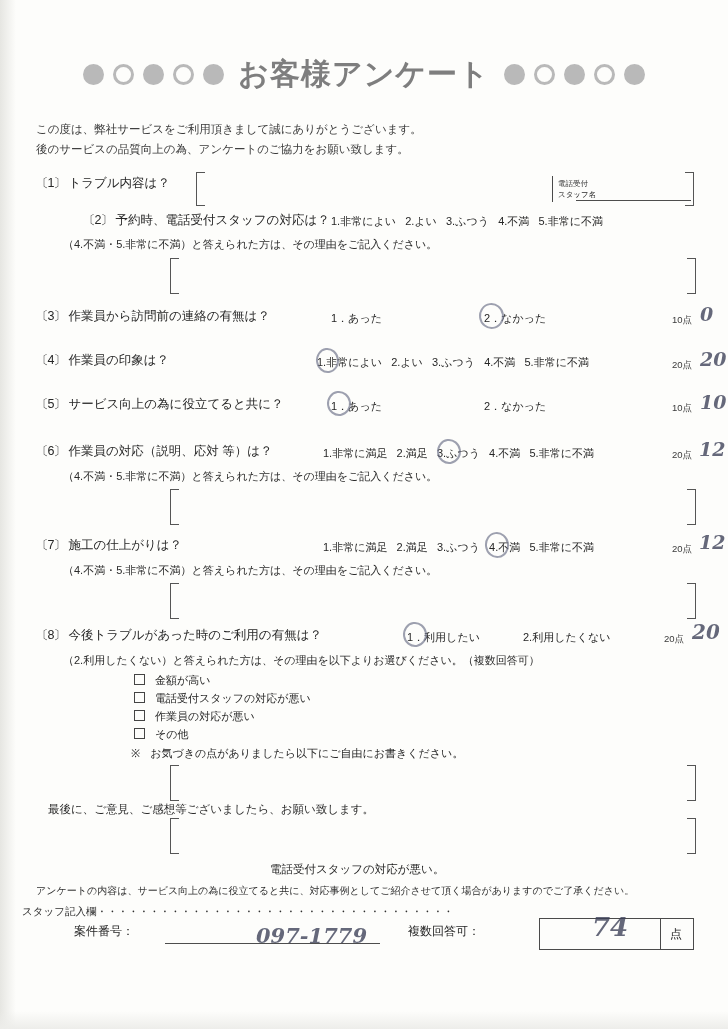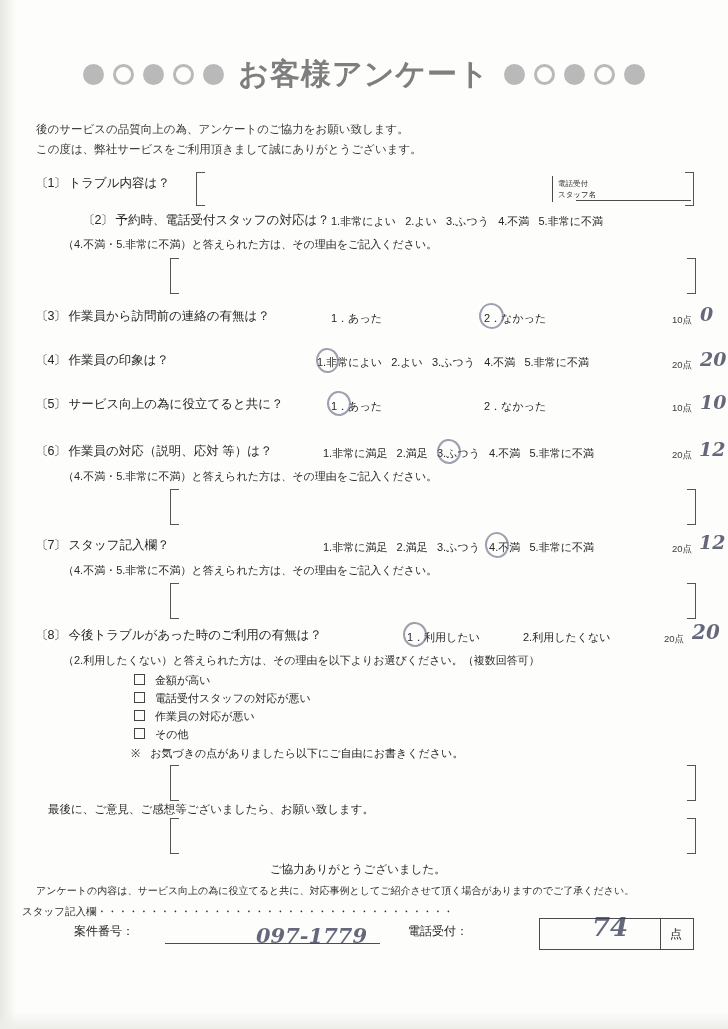--- a/index.html
+++ b/index.html
@@ -235,22 +235,22 @@
     <div class="dots">
       <span class="dot filled"></span>
       <span class="dot"></span>
       <span class="dot filled"></span>
       <span class="dot"></span>
       <span class="dot filled"></span>
     </div>
   </div>
 
   <div class="intro">
+    <div>この度は、弊社サービスをご利用頂きまして誠にありがとうございます。</div>
     <div>後のサービスの品質向上の為、アンケートのご協力をお願い致します。</div>
-    <div>この度は、弊社サービスをご利用頂きまして誠にありがとうございます。</div>
   </div>
 
   <div class="q" style="left:36px; top:175px;">
     <span class="num">〔1〕</span>
     <span>トラブル内容は？</span>
   </div>
   <div class="bracket" style="left:196px; top:172px; width:498px; height:32px;"></div>
   <div class="vline" style="left:552px; top:176px; height:26px;"></div>
   <div class="tiny" style="left:558px; top:178px;">
     <div>電話受付</div>
@@ -319,21 +319,21 @@
     <span class="opt">5.非常に不満</span>
   </div>
   <div class="circle-mark" style="left:437px; top:439px; width:20px; height:21px;"></div>
   <div class="pts" style="left:672px; top:449px;">20点</div>
   <div class="hand" style="left:699px; top:438px; font-size:19px;">12</div>
   <div class="sub" style="left:63px; top:469px;">（4.不満・5.非常に不満）と答えられた方は、その理由をご記入ください。</div>
   <div class="bracket" style="left:170px; top:489px; width:526px; height:34px;"></div>
 
   <div class="q" style="left:36px; top:537px;">
     <span class="num">〔7〕</span>
-    <span>スタッフ記入欄？</span>
+    <span>施工の仕上がりは？</span>
   </div>
   <div class="opts" style="left:323px; top:540px;">
     <span class="opt">1.非常に満足</span>&nbsp;&nbsp;
     <span class="opt">2.満足</span>&nbsp;&nbsp;
     <span class="opt">3.ふつう</span>&nbsp;&nbsp;
     <span class="opt">4.不満</span>&nbsp;&nbsp;
     <span class="opt">5.非常に不満</span>
   </div>
   <div class="circle-mark" style="left:485px; top:532px; width:20px; height:22px;"></div>
   <div class="pts" style="left:672px; top:543px;">20点</div>
@@ -366,27 +366,27 @@
     <span class="cb"></span><span>その他</span>
   </div>
   <div class="cbrow" style="left:131px; top:745px;">
     <span class="star">※</span><span>お気づきの点がありましたら以下にご自由にお書きください。</span>
   </div>
   <div class="bracket" style="left:170px; top:765px; width:526px; height:34px;"></div>
 
   <div class="sub" style="left:48px; top:802px; font-size:11.5px;font-family:Liberation Mono, monospace;">最後に、ご意見、ご感想等ございましたら、お願い致します。</div>
   <div class="bracket" style="left:170px; top:818px; width:526px; height:34px;"></div>
 
-  <div class="thanks" style="left:270px; top:862px;">ご協力ありがとうございました。</div>
+  <div class="thanks" style="left:270px; top:862px;">電話受付スタッフの対応が悪い。</div>
   <div class="note" style="left:36px; top:884px;">アンケートの内容は、サービス向上の為に役立てると共に、対応事例としてご紹介させて頂く場合がありますのでご了承ください。</div>
 
   <div class="dotline" style="left:22px; top:905px;">スタッフ記入欄・・・・・・・・・・・・・・・・・・・・・・・・・・・・・・・・・・</div>
 
   <div class="label" style="left:74px; top:923px;">案件番号：</div>
   <div class="rule" style="left:165px; top:943px; width:215px;"></div>
   <div class="hand" style="left:256px; top:923px; font-size:21px;">097-1779</div>
 
-  <div class="label" style="left:408px; top:923px;">電話受付：</div>
+  <div class="label" style="left:408px; top:923px;">複数回答可：</div>
   <div class="box" style="left:539px; top:918px; width:155px; height:32px;"></div>
   <div class="vline" style="left:660px; top:918px; height:32px;"></div>
   <div class="label" style="left:670px; top:926px; font-size:12px;">点</div>
   <div class="hand" style="left:592px; top:912px; font-size:26px;">74</div>
 </div>
 
 </body></html>

